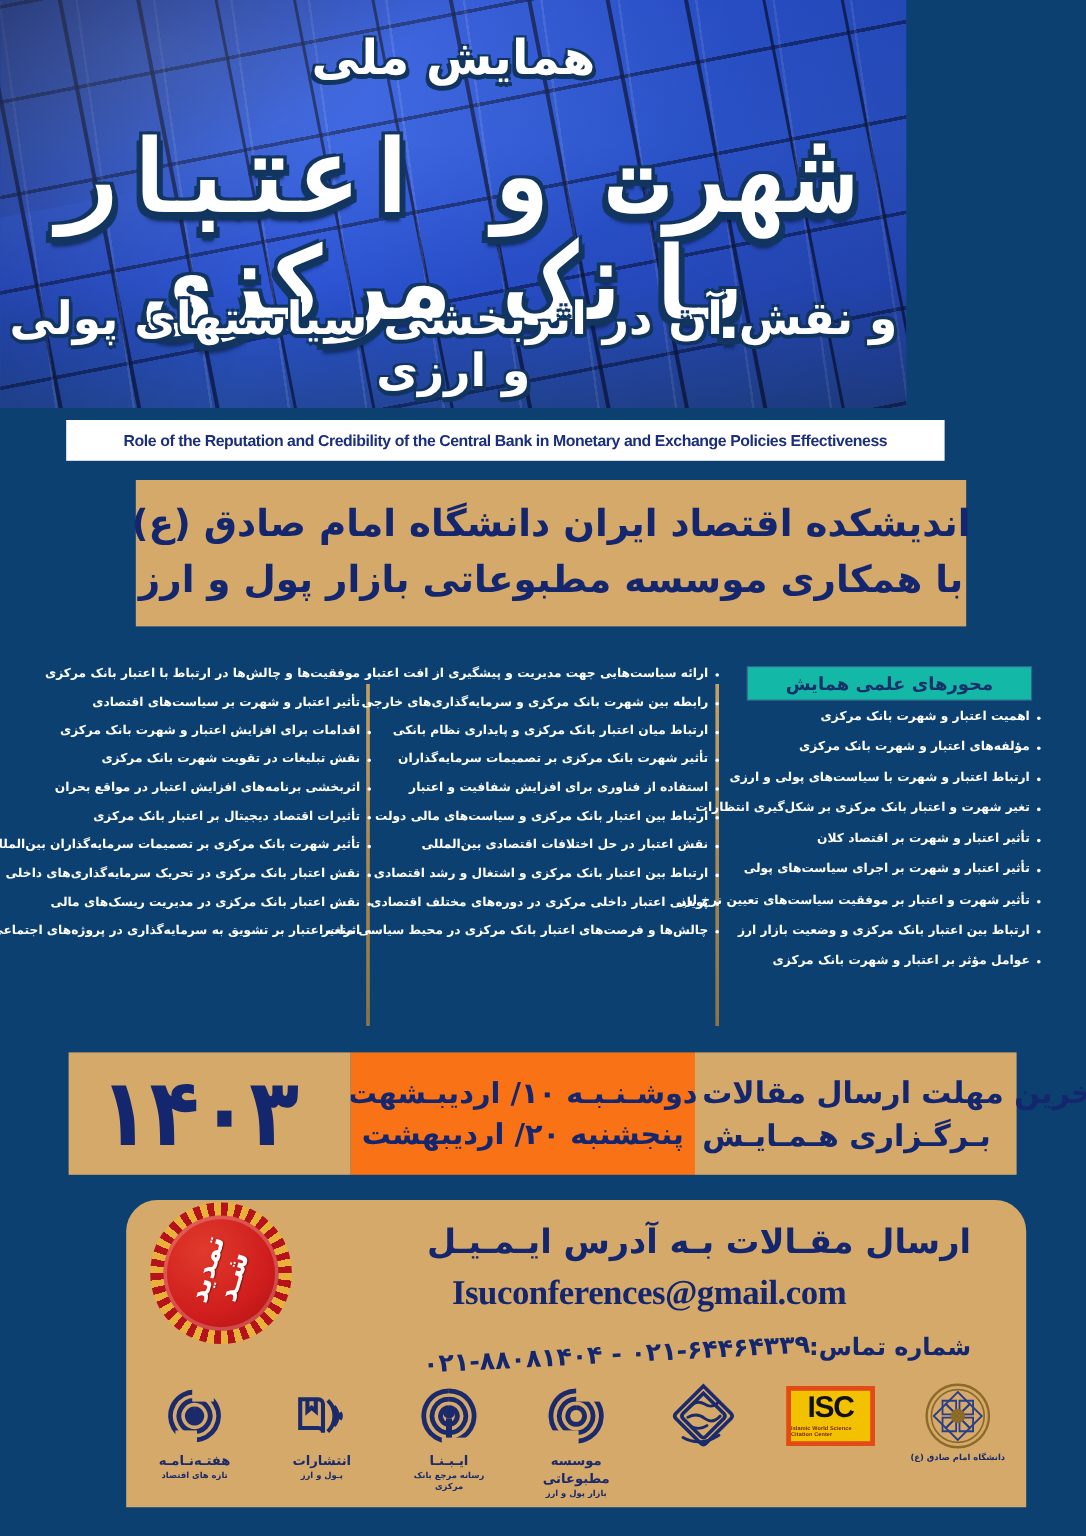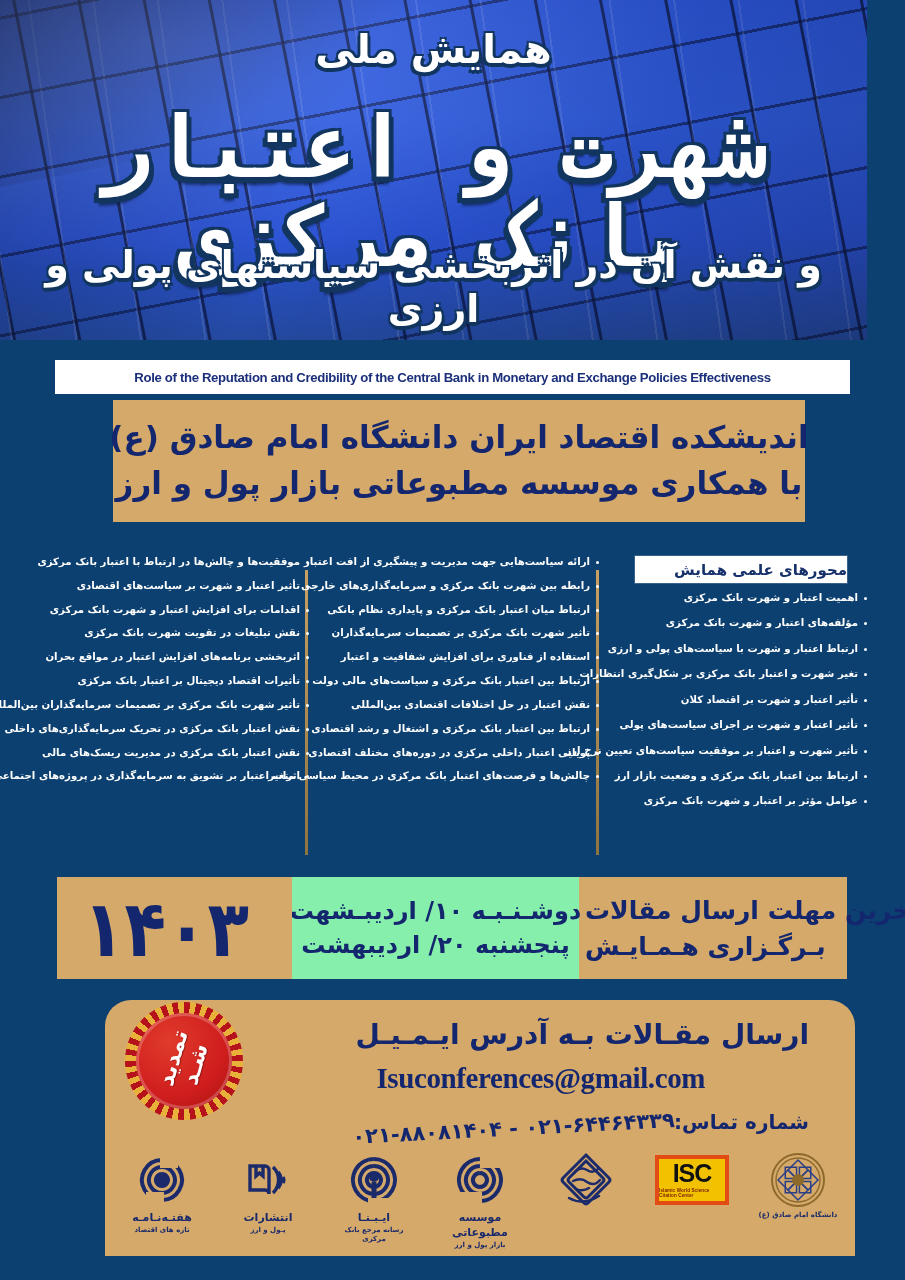--- a/index.html
+++ b/index.html
@@ -9,21 +9,21 @@
     position:relative;
     width:905px;height:1280px;
     margin:0 auto;
     background:#0b4070;
     font-family:"DejaVu Sans","Liberation Sans",sans-serif;
     overflow:hidden;
   }
 
   
   .hero{
-    position:absolute;left:0;top:0;width:867px;height:340px;
+    position:absolute;left:0;top:0;width:755px;height:340px;
     background:
       linear-gradient(to bottom, #2b55d8 0%, #2f5ce0 35%, #2a52d4 70%, #24499f 100%);
     overflow:hidden;
   }
   .hero .glass{
     position:absolute;left:-30%;top:-45%;width:175%;height:210%;
     transform:rotate(-11deg);
     background-image:
       repeating-linear-gradient(to right, rgba(10,20,60,.80) 0 3px, rgba(0,0,0,0) 3px 64px),
       repeating-linear-gradient(to bottom, rgba(10,20,60,.62) 0 3px, rgba(0,0,0,0) 3px 78px);
@@ -72,21 +72,21 @@
     position:absolute;top:243px;left:0;right:0;
     font-size:38px;font-weight:bold;color:#ffffff;
     letter-spacing:-1px;
     text-shadow:
       0 0 2px #12365f, 2px 2px 0 #12365f, -2px 2px 0 #12365f,
       2px -2px 0 #12365f, -2px -2px 0 #12365f, 3px 3px 0 #12365f, 0 4px 0 #12365f;
   }
 
   
   .en-banner{
-    position:absolute;left:55px;top:360px;width:795px;height:34px;
+    position:absolute;left:55px;top:350px;width:732px;height:34px;
     background:#ffffff;
     display:flex;align-items:center;justify-content:center;
     direction:ltr;
   }
   .en-banner span{
     font-family:"Liberation Sans",sans-serif;
     font-size:13.2px;font-weight:bold;color:#1b2f7a;
     white-space:nowrap;letter-spacing:-.35px;
   }
 
@@ -112,23 +112,23 @@
   .col-mid{width:290px;}
   .col-left{width:287px;}
   .vline{
     position:absolute;top:14px;bottom:6px;width:3px;
     background:linear-gradient(to bottom,#c8a062,#8f7340);
   }
   .vline.v1{right:276px;}
   .vline.v2{right:567px;}
 
   .axes-head{
-    width:212px;height:27px;margin:0 auto 9px auto;
-    background:#ffffff;
-    display:flex;align-items:center;justify-content:flex-start;
+    width:236px;height:27px;margin:0 auto 9px auto;
+    background:#14b8a6;
+    display:flex;align-items:center;justify-content:center;
     box-shadow:0 0 0 1px rgba(255,255,255,.18);
   }
   .axes-head span{
     font-size:15px;font-weight:bold;color:#16306a;letter-spacing:-.6px;white-space:nowrap;
   }
 
   ul.topics{list-style:none;margin:0;padding:0;}
   ul.topics li{
     position:relative;
     color:#ffffff;font-size:10.2px;font-weight:bold;
@@ -152,21 +152,21 @@
   }
   .date-right{
     width:268px;background:#d4a96a;
     display:flex;flex-direction:column;align-items:flex-end;justify-content:center;
     padding:0 14px 0 6px;gap:7px;
   }
   .date-right div{
     font-size:25px;font-weight:bold;color:#14276e;letter-spacing:-1px;white-space:nowrap;
   }
   .date-mid{
-    width:287px;background:#86efac;
+    width:287px;background:#f97316;
     display:flex;flex-direction:column;align-items:center;justify-content:center;
     gap:6px;
   }
   .date-mid div{
     font-size:24px;font-weight:bold;color:#14276e;letter-spacing:-.8px;white-space:nowrap;
   }
   .date-year{
     flex:1;background:#d4a96a;
     display:flex;align-items:center;justify-content:flex-end;padding-left:26px;
   }

